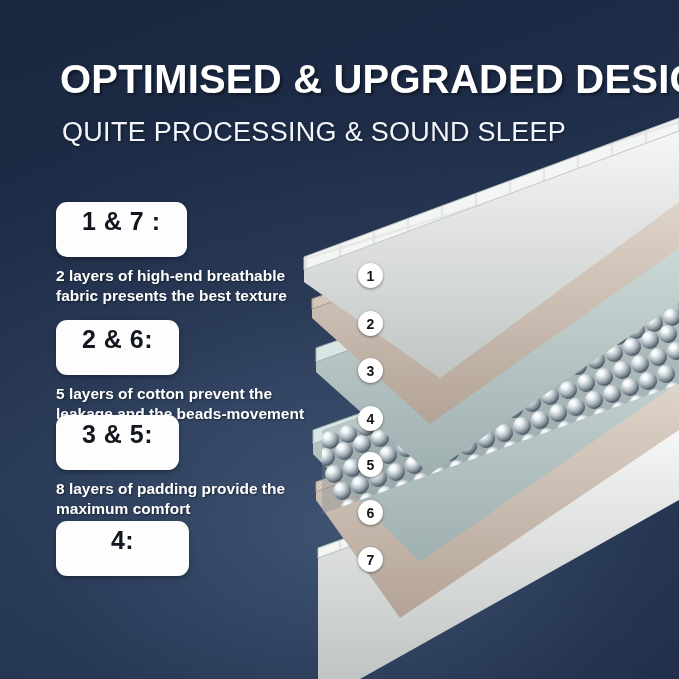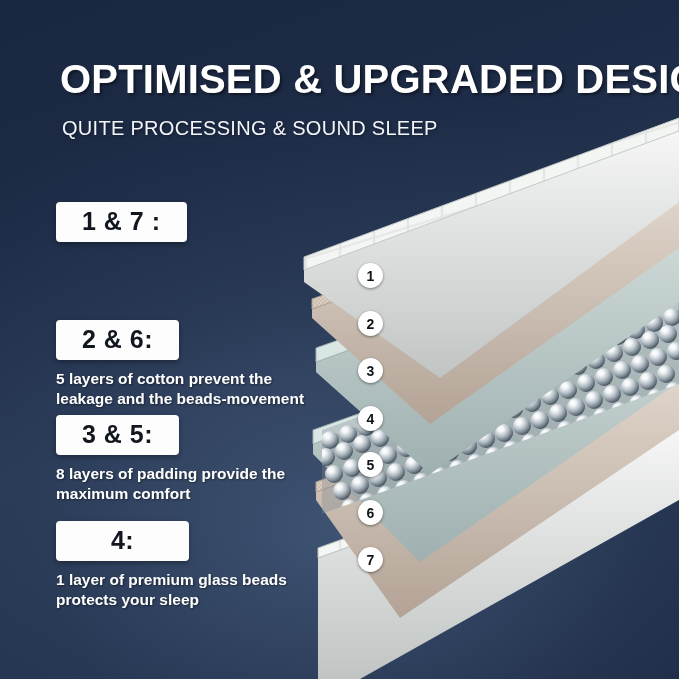--- a/index.html
+++ b/index.html
@@ -18,31 +18,31 @@
   
   .title{
     position:absolute;left:60px;top:57px;width:600px;
     font-size:40px;font-weight:bold;letter-spacing:.2px;
     color:#ffffff;
     text-shadow:2px 2px 3px rgba(0,0,0,.45);
     white-space:nowrap;
   }
   .subtitle{
     position:absolute;left:62px;top:117px;width:600px;
-    font-size:20px;font-weight:400;letter-spacing:.3px;
+    font-size:27px;font-weight:400;letter-spacing:.3px;
     color:#f2f5f9;
     text-shadow:1px 1px 3px rgba(0,0,0,.4);
     white-space:nowrap;
   }
 
   
   .callout{position:absolute;left:56px;width:270px;}
   .pill{
-    display:inline-block;background:#fdfdfd;border-radius:4px;
-    padding:5px 26px 6px 26px;
+    display:inline-block;background:#fdfdfd;border-radius:11px;
+    padding:5px 26px 21px 26px;
     font-size:25px;font-weight:bold;color:#12171f;
     letter-spacing:.5px;
     box-shadow:0 2px 5px rgba(0,0,0,.35);
   }
   .pill.center{text-align:center;min-width:105px;padding-left:14px;padding-right:14px;}
   .desc{
     margin-top:9px;
     font-size:15.5px;font-weight:bold;line-height:1.28;
     color:#ffffff;
     text-shadow:1px 1px 2px rgba(0,0,0,.45);
@@ -324,30 +324,30 @@
   <div class="badge" style="left:358px;top:263px;">1</div>
   <div class="badge" style="left:358px;top:311px;">2</div>
   <div class="badge" style="left:358px;top:358px;">3</div>
   <div class="badge" style="left:358px;top:406px;">4</div>
   <div class="badge" style="left:358px;top:452px;">5</div>
   <div class="badge" style="left:358px;top:500px;">6</div>
   <div class="badge" style="left:358px;top:547px;">7</div>
 
   <div class="callout" style="top:202px;">
     <div class="pill">1 &amp; 7 :</div>
+    <div class="desc">2 layers of high-end breathable fabric presents the best texture</div>
   </div>
 
   <div class="callout" style="top:320px;">
     <div class="pill">2 &amp; 6:</div>
     <div class="desc">5 layers of cotton prevent the leakage and the beads-movement</div>
   </div>
 
   <div class="callout" style="top:415px;">
     <div class="pill">3 &amp; 5:</div>
     <div class="desc">8 layers of padding provide the maximum comfort</div>
   </div>
 
   <div class="callout" style="top:521px;">
     <div class="pill center">4:</div>
-    <div class="desc">1 layer of premium glass beads protects your sleep</div>
   </div>
 
 </div>
 
 </body></html>

